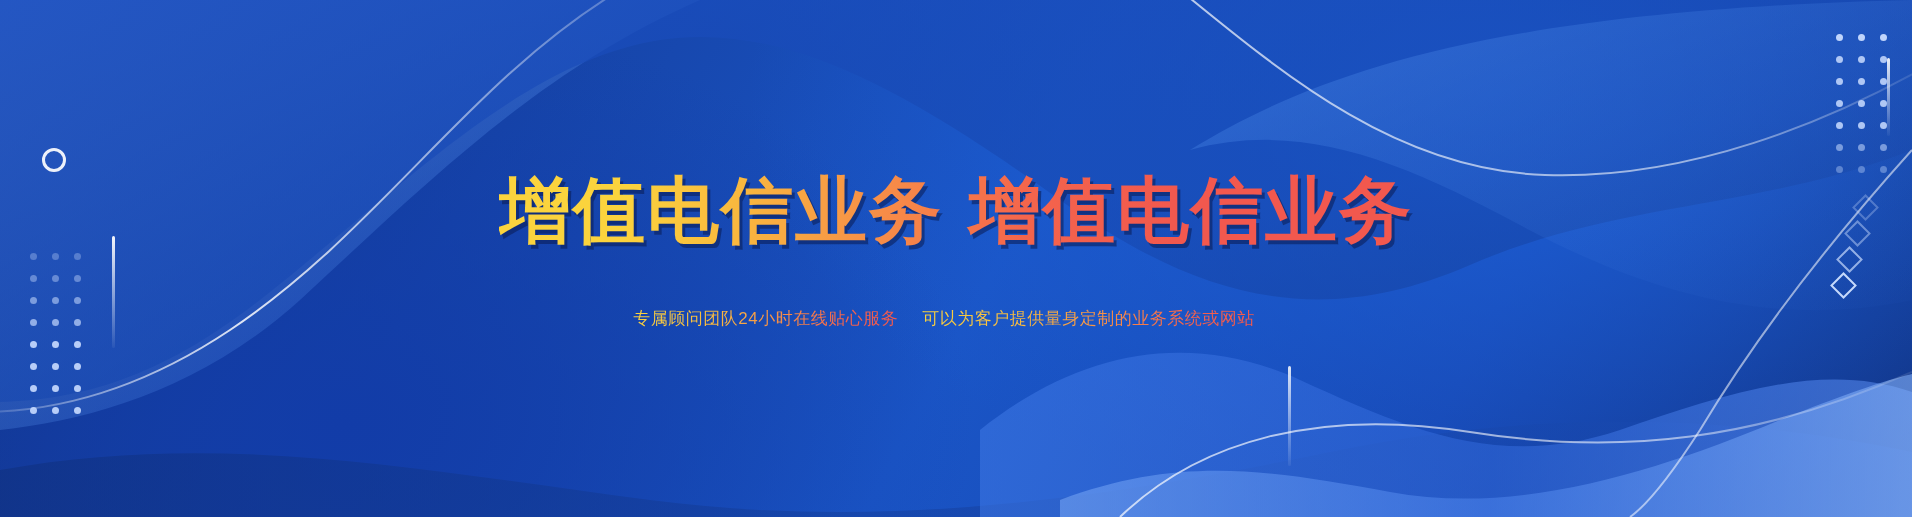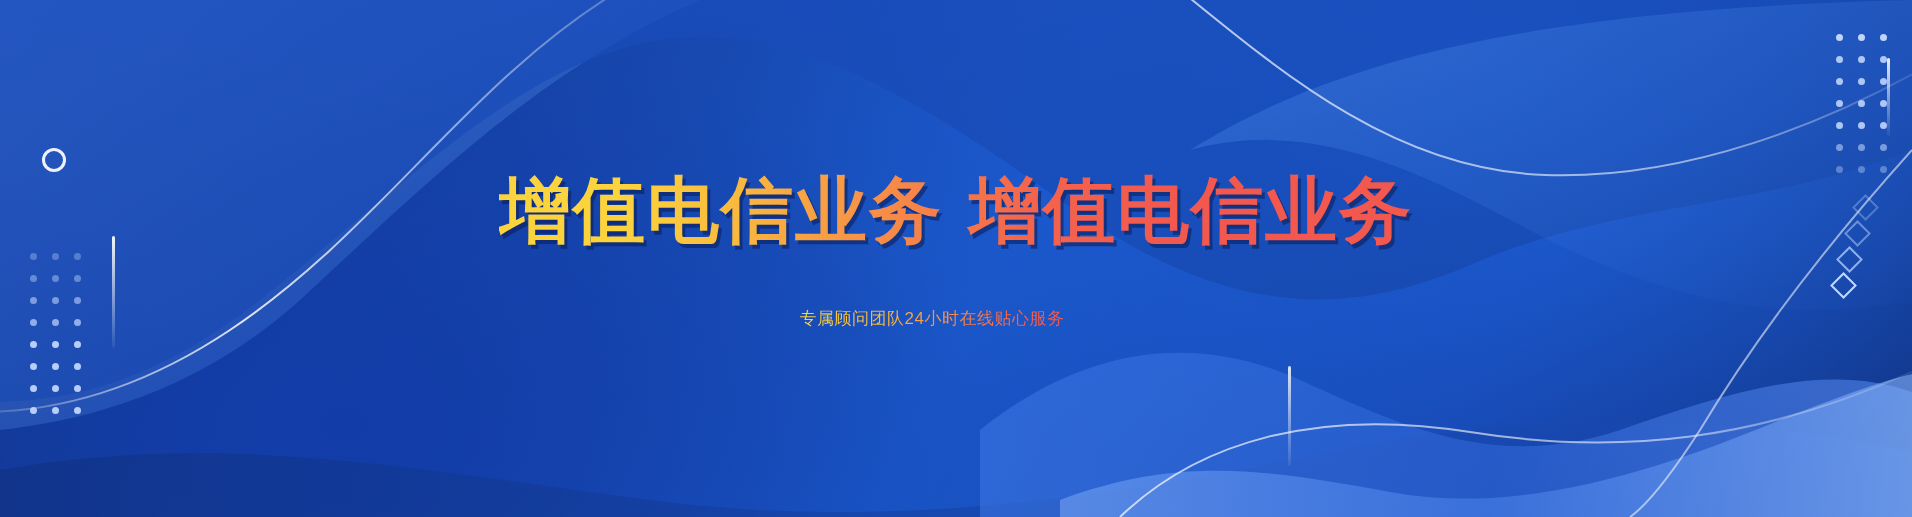--- a/index.html
+++ b/index.html
@@ -273,17 +273,18 @@
   <div class="vbar" id="vbar-left"></div>
   <div class="vbar" id="vbar-right-top"></div>
   <div class="vbar" id="vbar-mid-right"></div>
 
   <div id="content">
     <h1 id="headline"><span>增值电信业务</span><span class="sp"></span><span>增值电信业务</span></h1>
 
     <div id="subline">
         <span class="seg">专属顾问团队24小时在线贴心服务</span>
         <span class="gap"></span>
+        <span class="seg">可以为客户提供量身定制的业务系统或网站</span>
         <span class="gap"></span>
       </div>
   </div>
 
 </div>
 
 </body></html>

